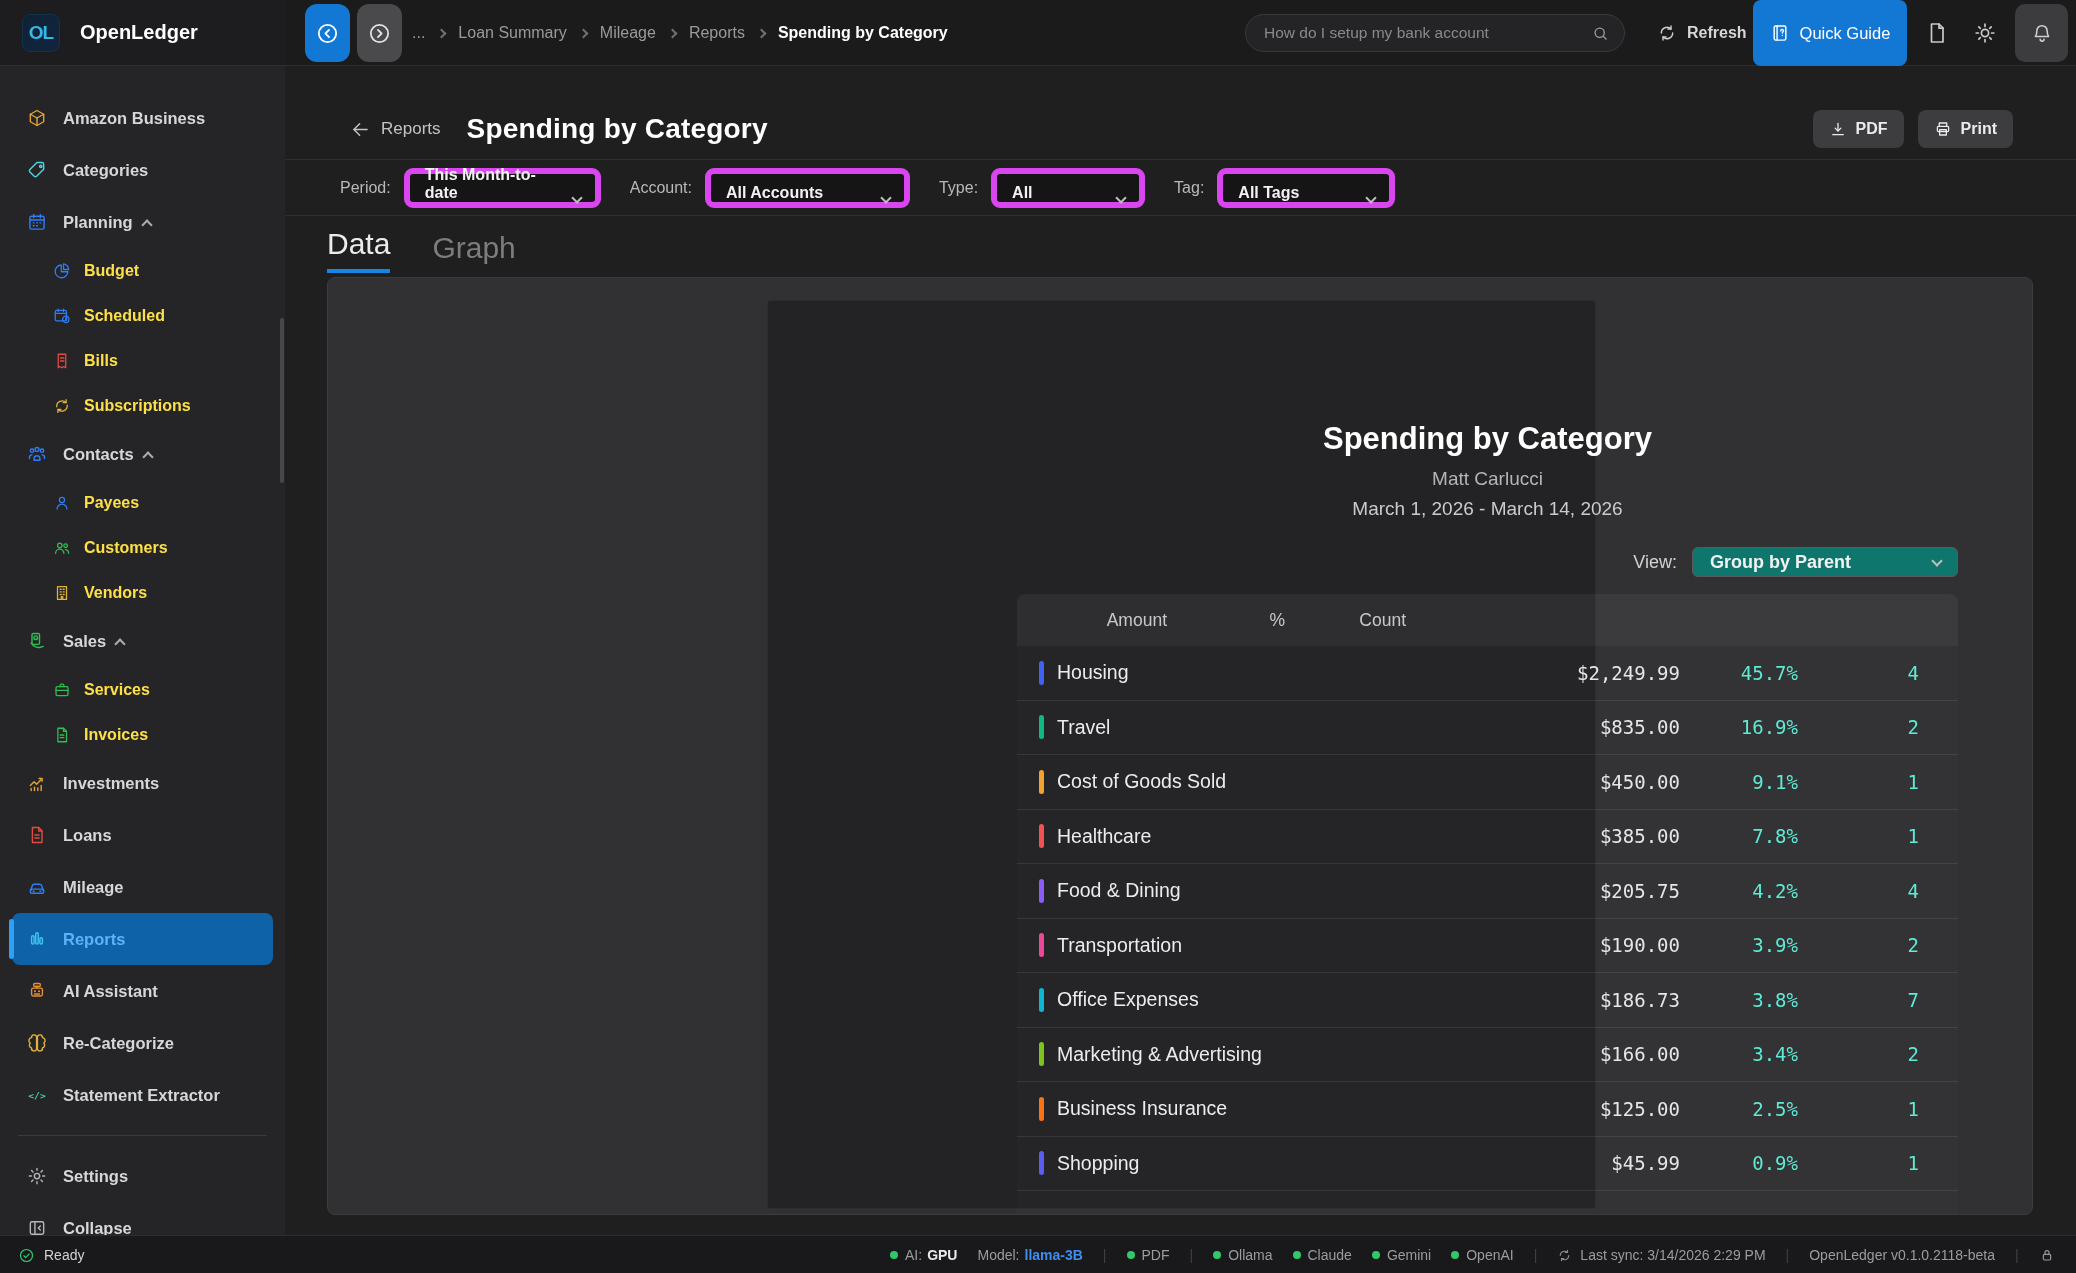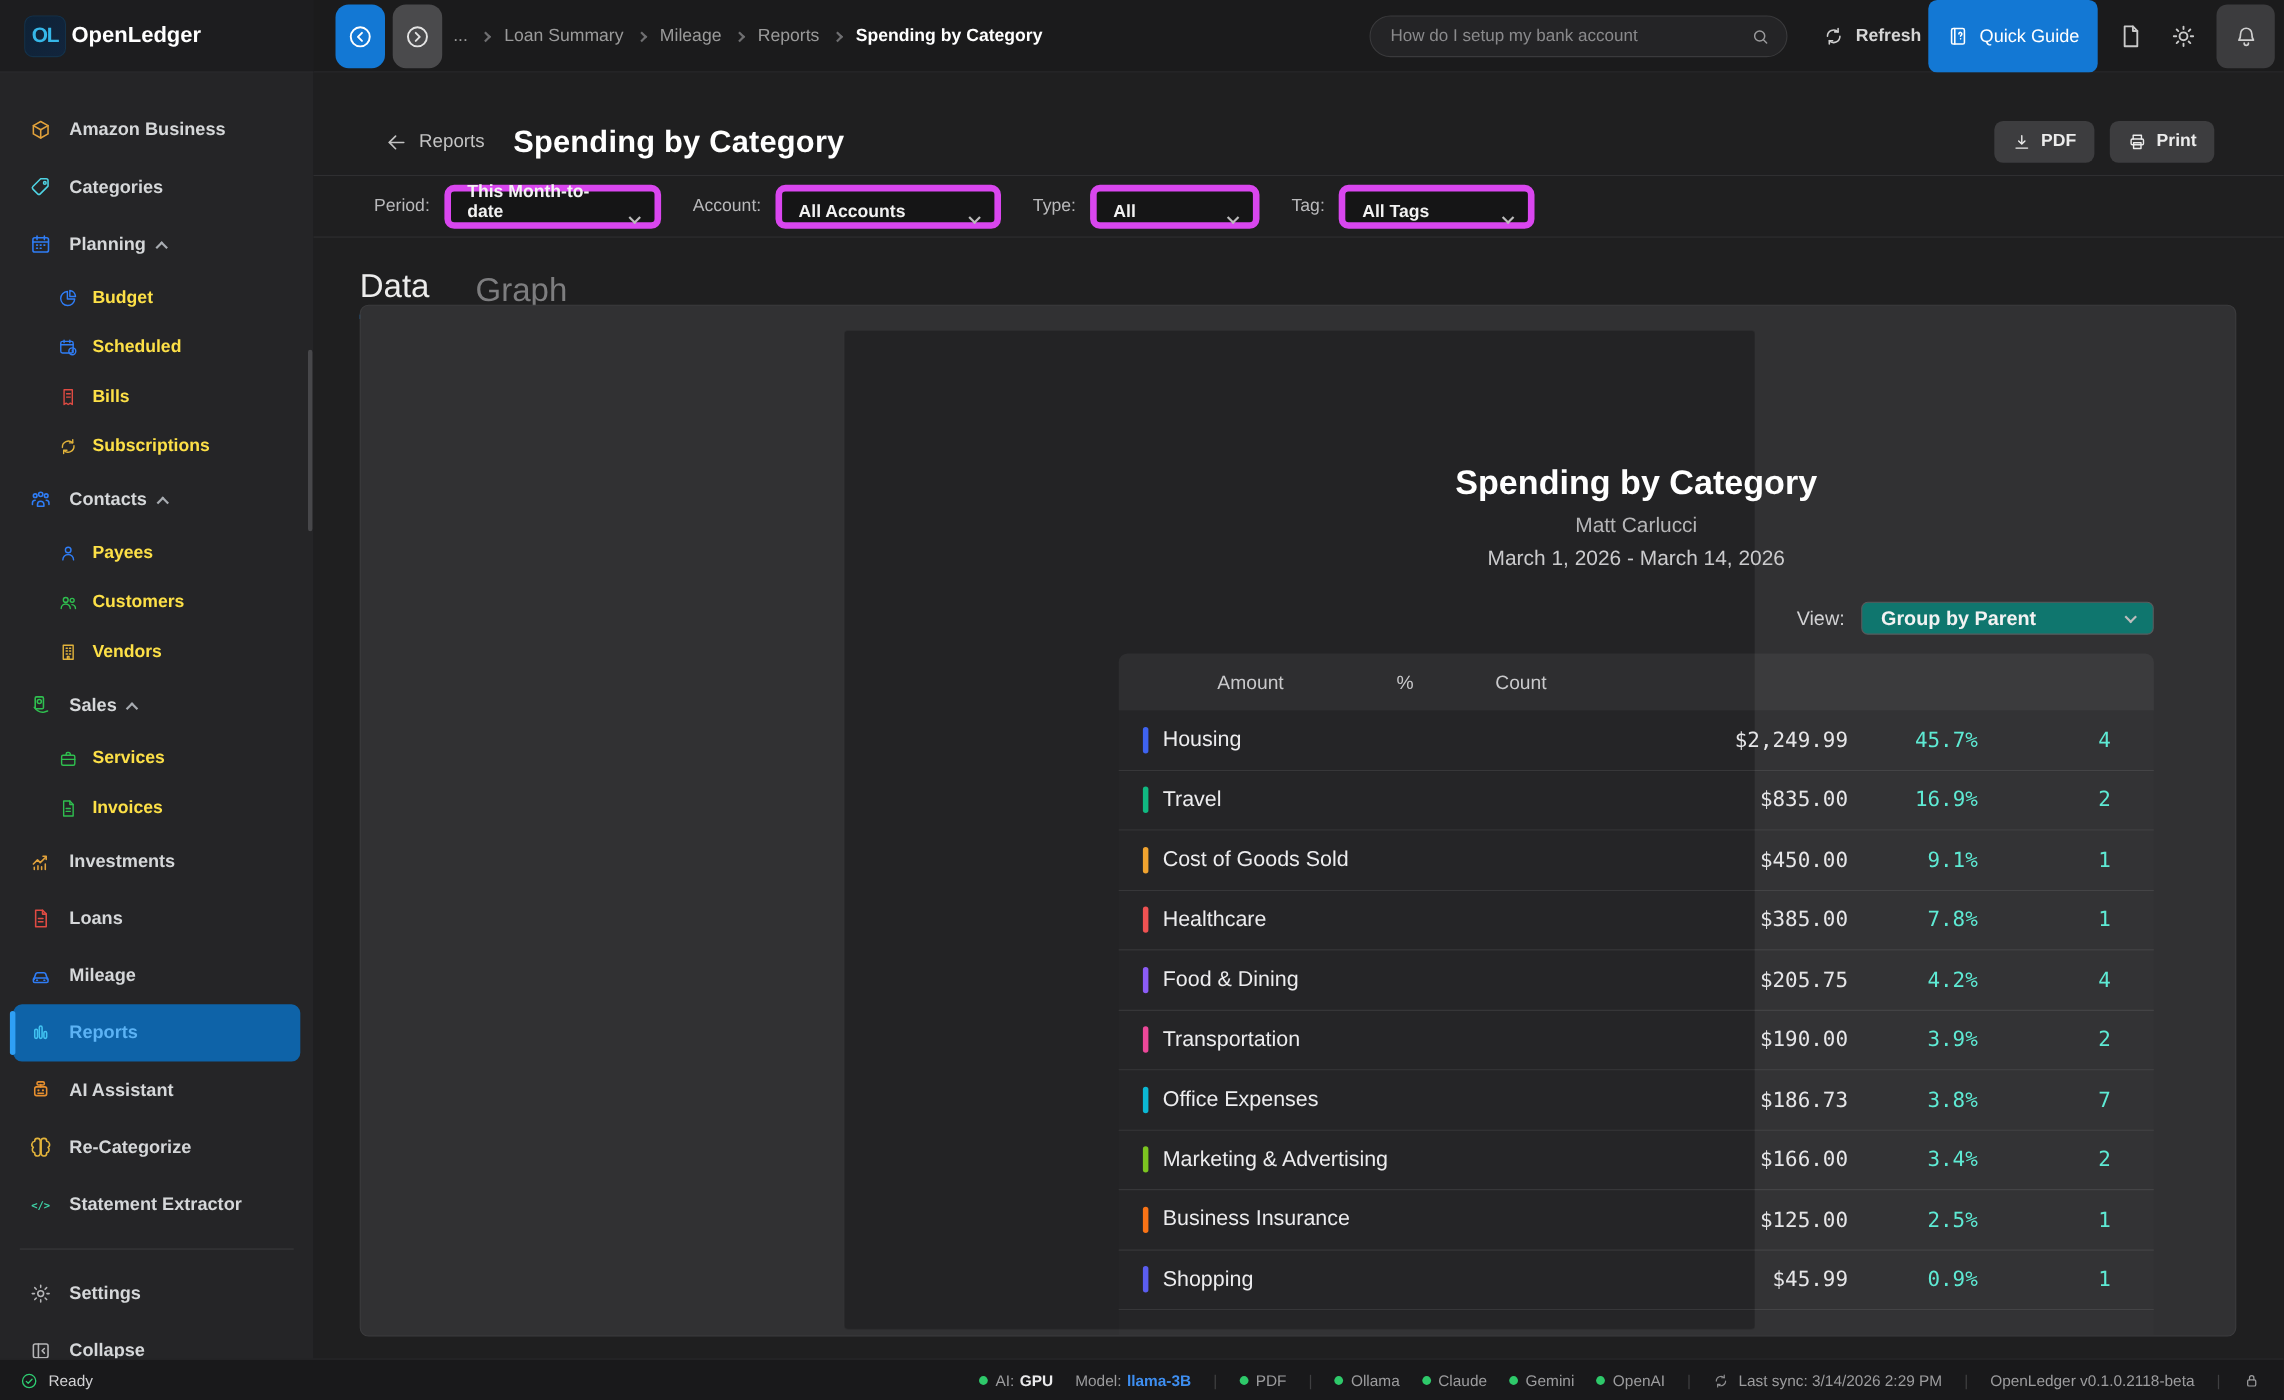--- a/index.html
+++ b/index.html
@@ -34,21 +34,21 @@
     color:#fff; font-size:16.5px; font-weight:400; }
   #quick-guide .qgi { width:20px; height:20px; }
   .tb-ico { position:absolute; top:21px; width:24px; height:24px; color:#c9c9c9; }
   #bell-wrap { position:absolute; left:1730px; top:4px; width:53px; height:58px; background:#3c3c3e;
     border-radius:10px; display:flex; align-items:center; justify-content:center; }
   #bell-wrap .bico { width:22px; height:22px; color:#cfcfcf; }
 
   
   #sidebar { position:absolute; left:0; top:0; width:285px; bottom:38px; background:#252527; }
   #logo-row { height:66px; background:#1d1d1f; border-bottom:1px solid #2e2e30;
-    display:flex; align-items:center; padding-left:22px; gap:5px; }
+    display:flex; align-items:center; padding-left:22px; gap:20px; }
   #logo-badge { width:38px; height:38px; border-radius:8px; background:#0d1b2e; display:flex;
     align-items:center; justify-content:center; font-weight:800; font-size:19px;
     background-image:linear-gradient(135deg,#0e2236,#12253d); color:#36b7e8;
     border:1px solid #14324a; letter-spacing:-1px;}
   #logo-text { color:#fff; font-weight:700; font-size:20px; }
   #nav { padding-top:26px; }
   .nav-item { height:52px; margin:0 12px; padding-left:15px; display:flex; align-items:center;
     border-radius:8px; position:relative; cursor:default; }
   .nav-item .nav-ico { width:20px; height:20px; flex:0 0 20px; }
   .nav-item .nav-label { margin-left:16px; font-size:16.5px; font-weight:600; color:#d5d7d9; }
@@ -79,21 +79,21 @@
   #filterbar { position:absolute; left:0; right:0; top:93px; height:57px; border-top:1px solid #2f2f31;
     border-bottom:1px solid #2f2f31; display:flex; align-items:center; padding-left:55px; }
   .flabel { color:#b9b9bb; font-size:16px; margin-right:13px; }
   .dd { height:40px; background:#151516; border:6px solid #d946ef; border-radius:9px; display:flex;
     align-items:flex-end; padding:0 14px 0 15px; margin-right:29px; }
   .dd .dval { color:#f2f2f2; font-size:16px; font-weight:700; flex:1; }
   .chev { width:8px; height:8px; border-right:2px solid #bdbdbd; border-bottom:2px solid #bdbdbd;
     transform:rotate(45deg); margin-top:-3px; margin-left:10px;}
   .dd.w197{width:197px}.dd.w205{width:205px}.dd.w142{width:154px}.dd.w178{width:178px}
 
-  #tabs { position:absolute; left:42px; top:181px; height:43px; display:flex; gap:42px; align-items:flex-end; }
+  #tabs { position:absolute; left:42px; top:164px; height:43px; display:flex; gap:42px; align-items:flex-end; }
   .tab { font-size:30px; font-weight:400; padding-bottom:8px; }
   .tab.active { color:#ececec; border-bottom:4px solid #1586e8; }
   .tab.inactive { color:#7d7d7f; }
 
   #content { position:absolute; left:42px; right:43px; top:211px; height:938px; background:#313133;
     border:1px solid #3c3c3e; border-radius:8px; overflow:hidden; }
   #paper { position:absolute; left:439px; top:22px; width:829px; height:909px; background:#232325;
     border:1px solid rgba(255,255,255,0.045); border-radius:4px; }
   #report { position:absolute; left:689px; top:143px; width:941px; }
   #report-title { text-align:center; color:#fff; font-weight:700; font-size:31px; }

